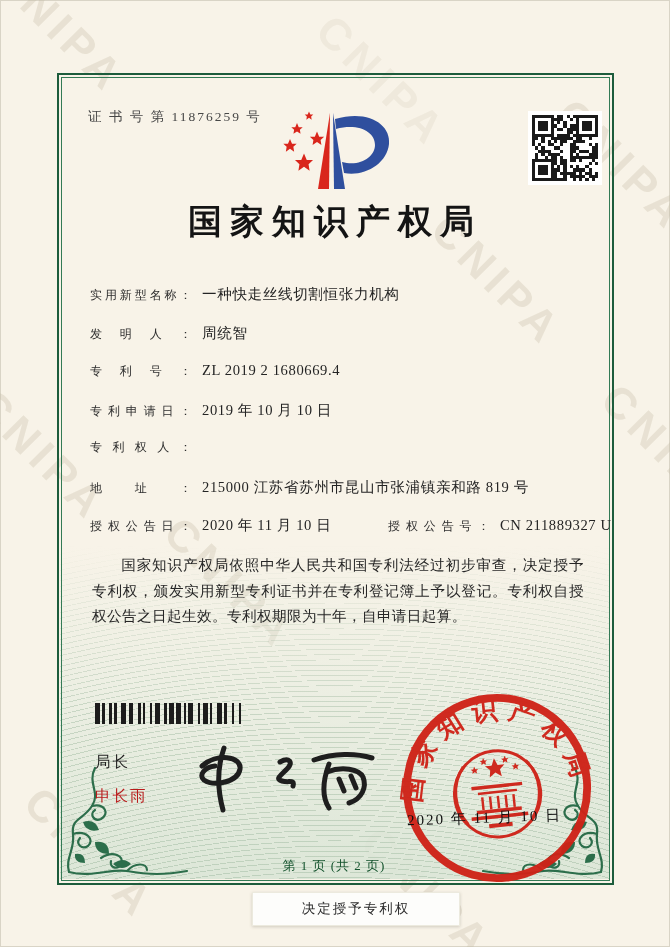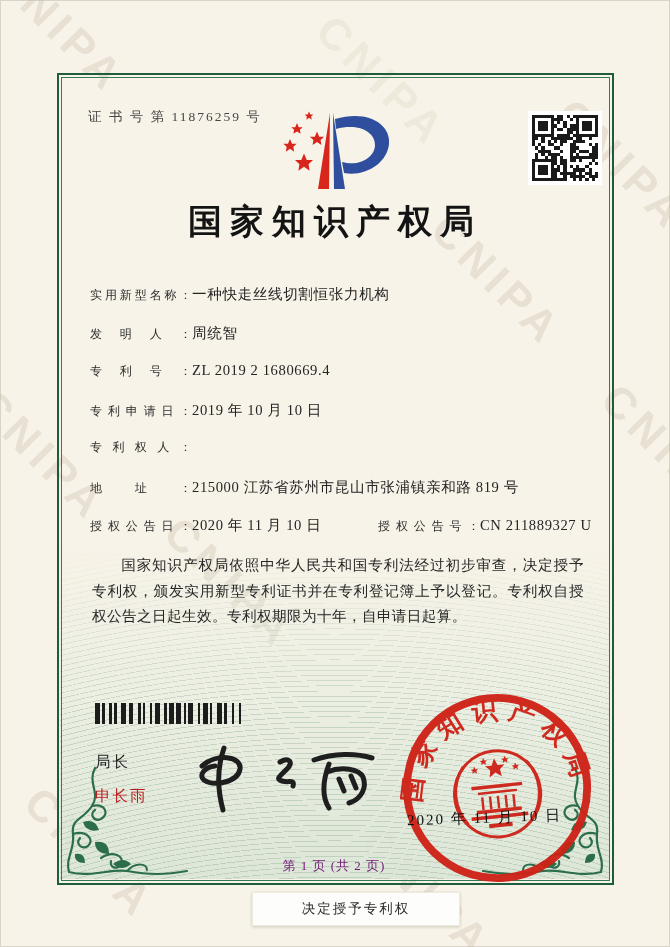--- a/index.html
+++ b/index.html
@@ -46,21 +46,21 @@
     position:absolute;left:0;right:0;top:199px;text-align:center;
     font-size:34px;font-weight:700;letter-spacing:8px;color:#141414;
   }
   
   .fields{position:absolute;left:90px;top:285px;width:500px;}
   .frow{display:flex;align-items:baseline;height:38.5px;}
   .flabel{
     display:inline-block;width:102px;font-size:12px;color:#2e2e2e;
     text-align:justify;text-align-last:justify;flex:0 0 102px;letter-spacing:0.5px;
   }
-  .fvalue{font-size:14.6px;color:#242424;margin-left:0;letter-spacing:0.6px;white-space:nowrap;}
+  .fvalue{font-size:14.6px;color:#242424;margin-left:10px;letter-spacing:0.6px;white-space:nowrap;}
   .fvalue.grant-date{width:168px;flex:0 0 168px;}
   .flabel.second{margin-left:18px;}
   
   .body-text{
     position:absolute;left:88px;top:549px;width:500px;
     font-size:14.6px;line-height:25.5px;color:#262626;text-align:justify;letter-spacing:0.4px;
   }
   .body-text p{margin:4px;text-indent:2em;}
   
   .barcode{position:absolute;left:95px;top:703px;height:21px;display:flex;align-items:stretch;}
@@ -70,21 +70,21 @@
   .sig-title{position:absolute;left:95px;top:752px;font-size:15.5px;color:#1f1f1f;font-family:"Liberation Sans","DejaVu Sans",sans-serif;letter-spacing:2px;}
   .sig-name{position:absolute;left:95px;top:786px;font-size:15.5px;color:#b91c1c;font-family:"Liberation Sans","DejaVu Sans",sans-serif;letter-spacing:2px;}
   .sig-hand{position:absolute;left:188px;top:738px;width:200px;height:90px;}
   
   .seal{position:absolute;left:399px;top:690px;width:196px;height:196px;transform:rotate(-6deg);opacity:0.96;}
   .seal-date{
     position:absolute;left:407px;top:808px;width:190px;font-size:15px;color:#101010;
     letter-spacing:2px;white-space:nowrap;transform:rotate(-2deg);
   }
   
-  .page-info{position:absolute;left:234px;top:857px;width:200px;text-align:center;font-size:13px;color:#701a75;letter-spacing:1px;}
+  .page-info{position:absolute;left:234px;top:857px;width:200px;text-align:center;font-size:13px;color:#14532d;letter-spacing:1px;}
   .cont-note{
     position:absolute;left:252px;top:892px;width:206px;height:32px;line-height:32px;text-align:center;
     background:#fdfdfb;border:1px solid #eceade;box-shadow:0 1px 3px rgba(90,85,70,0.25);
     font-size:13.5px;color:#2b2b2b;letter-spacing:2px;
   }
 </style>
 </head>
 <body>
 
 <div class="page">

